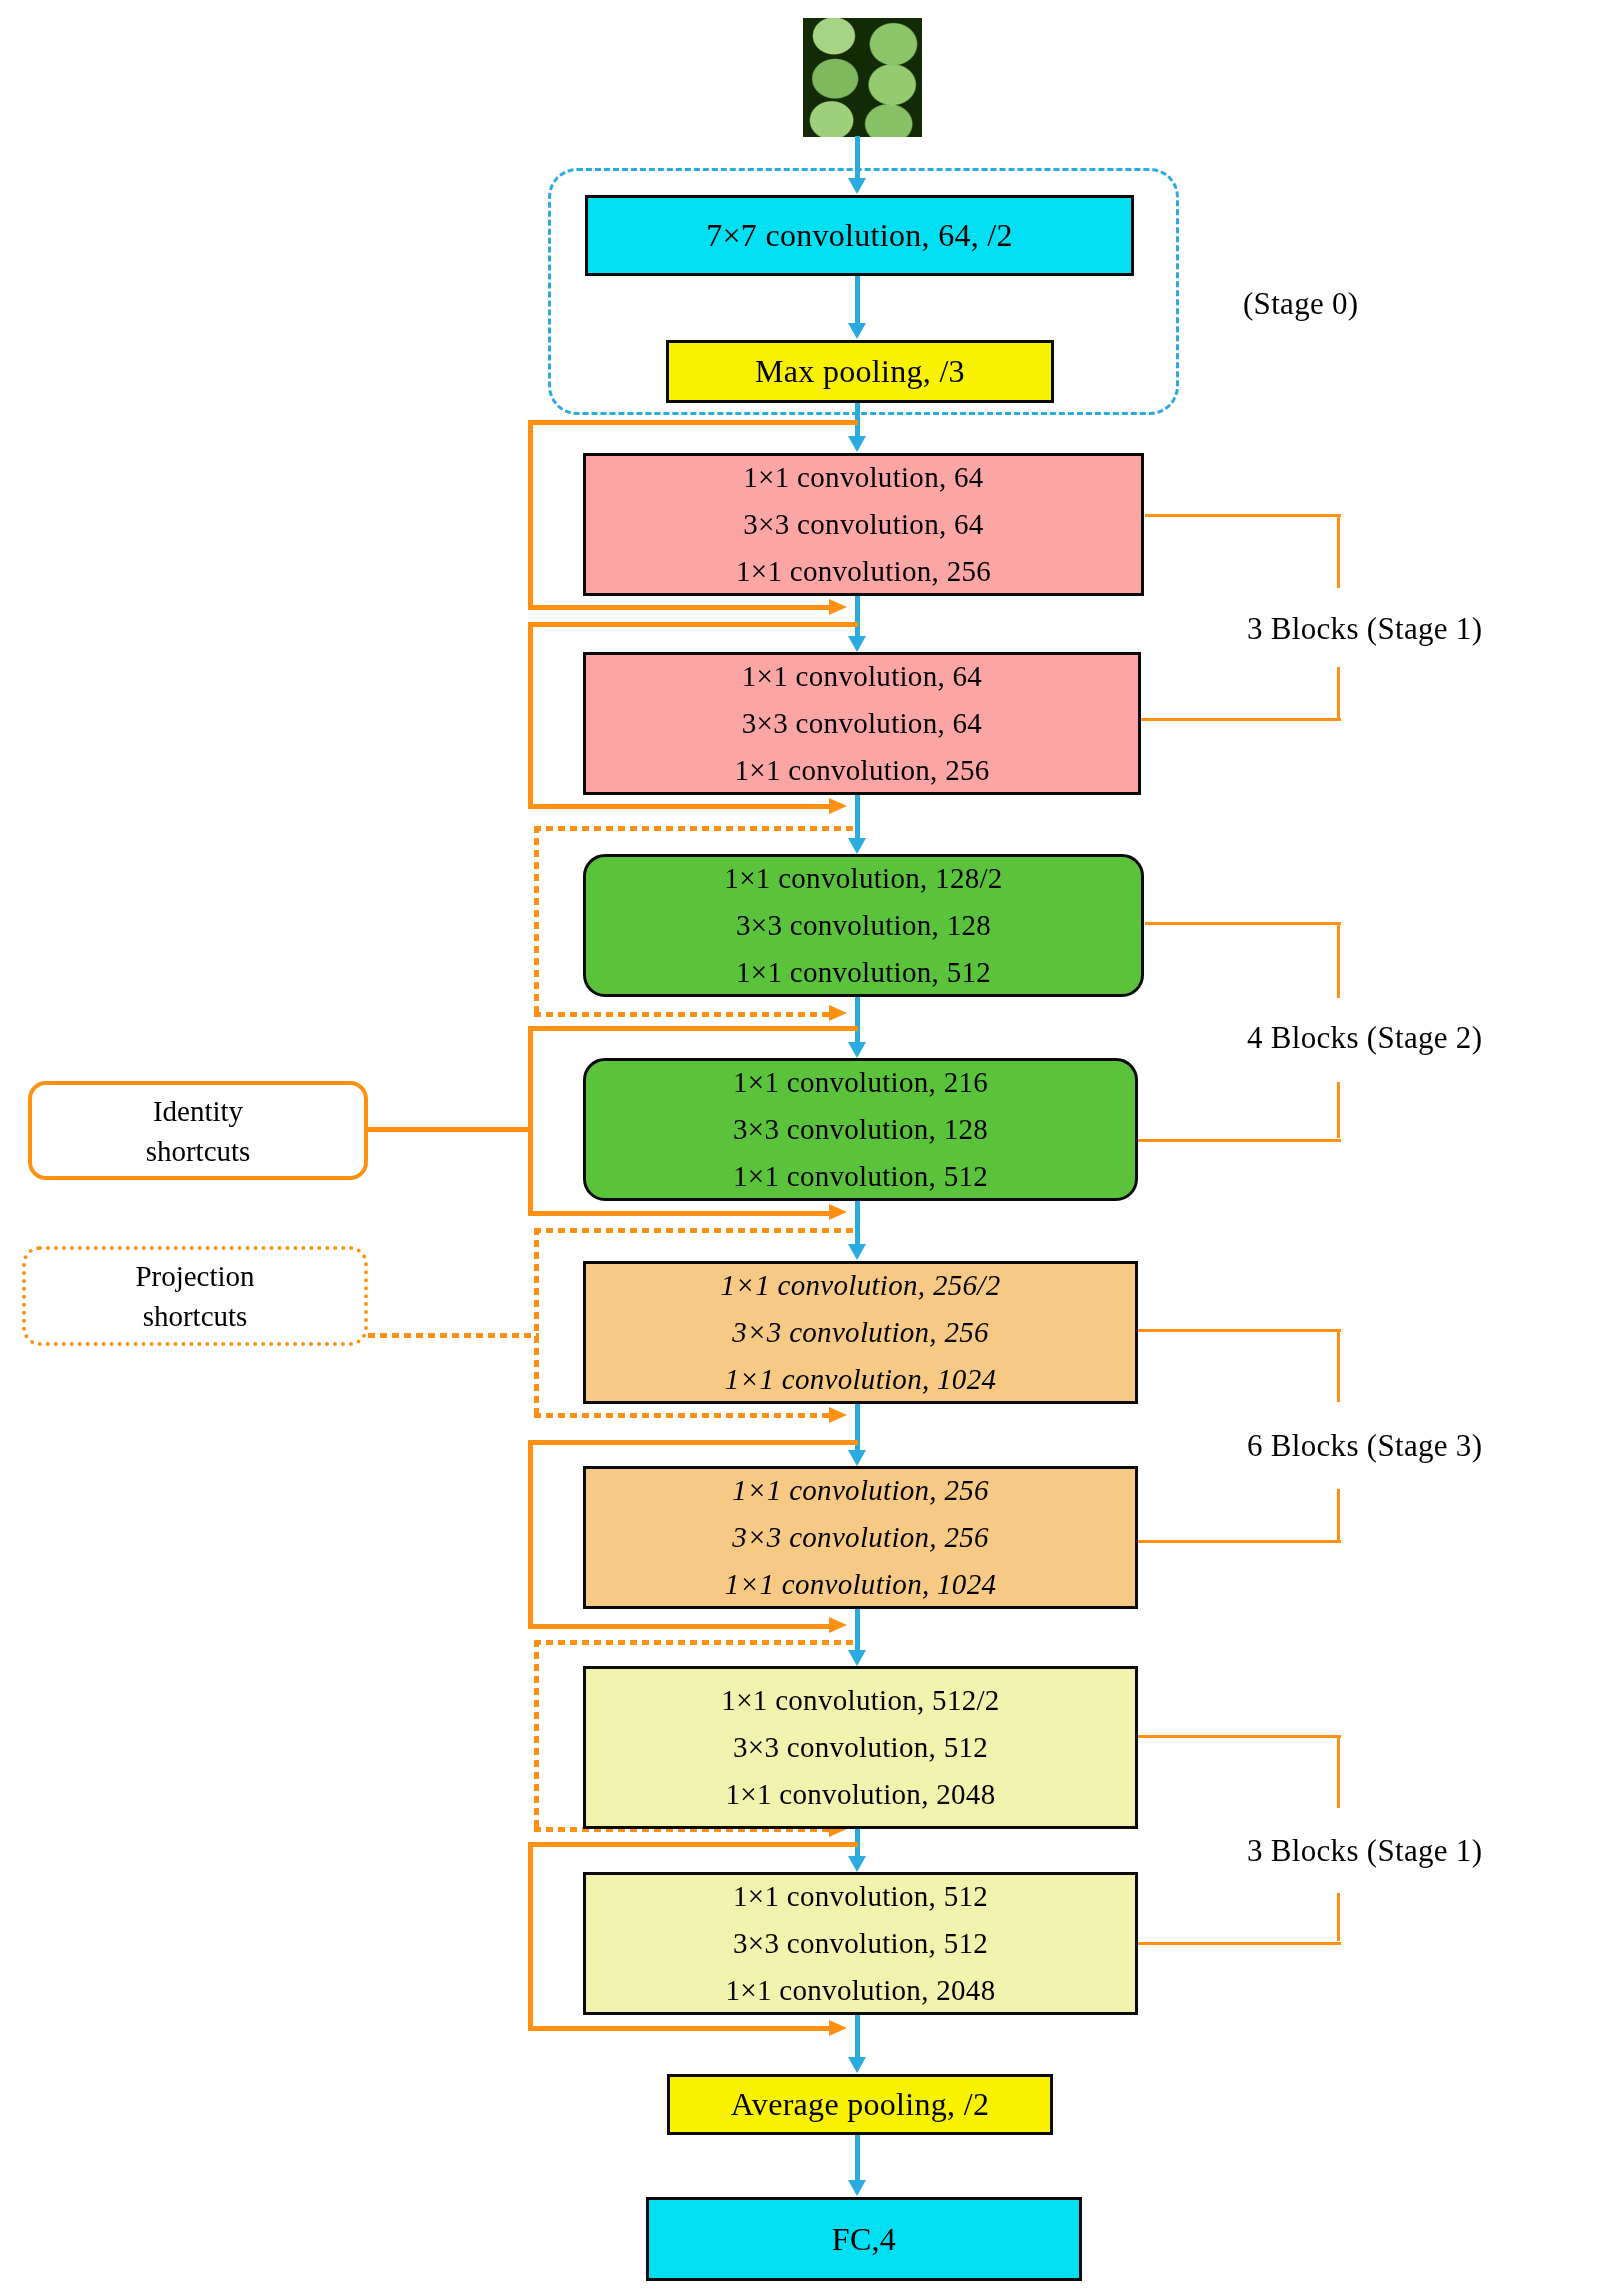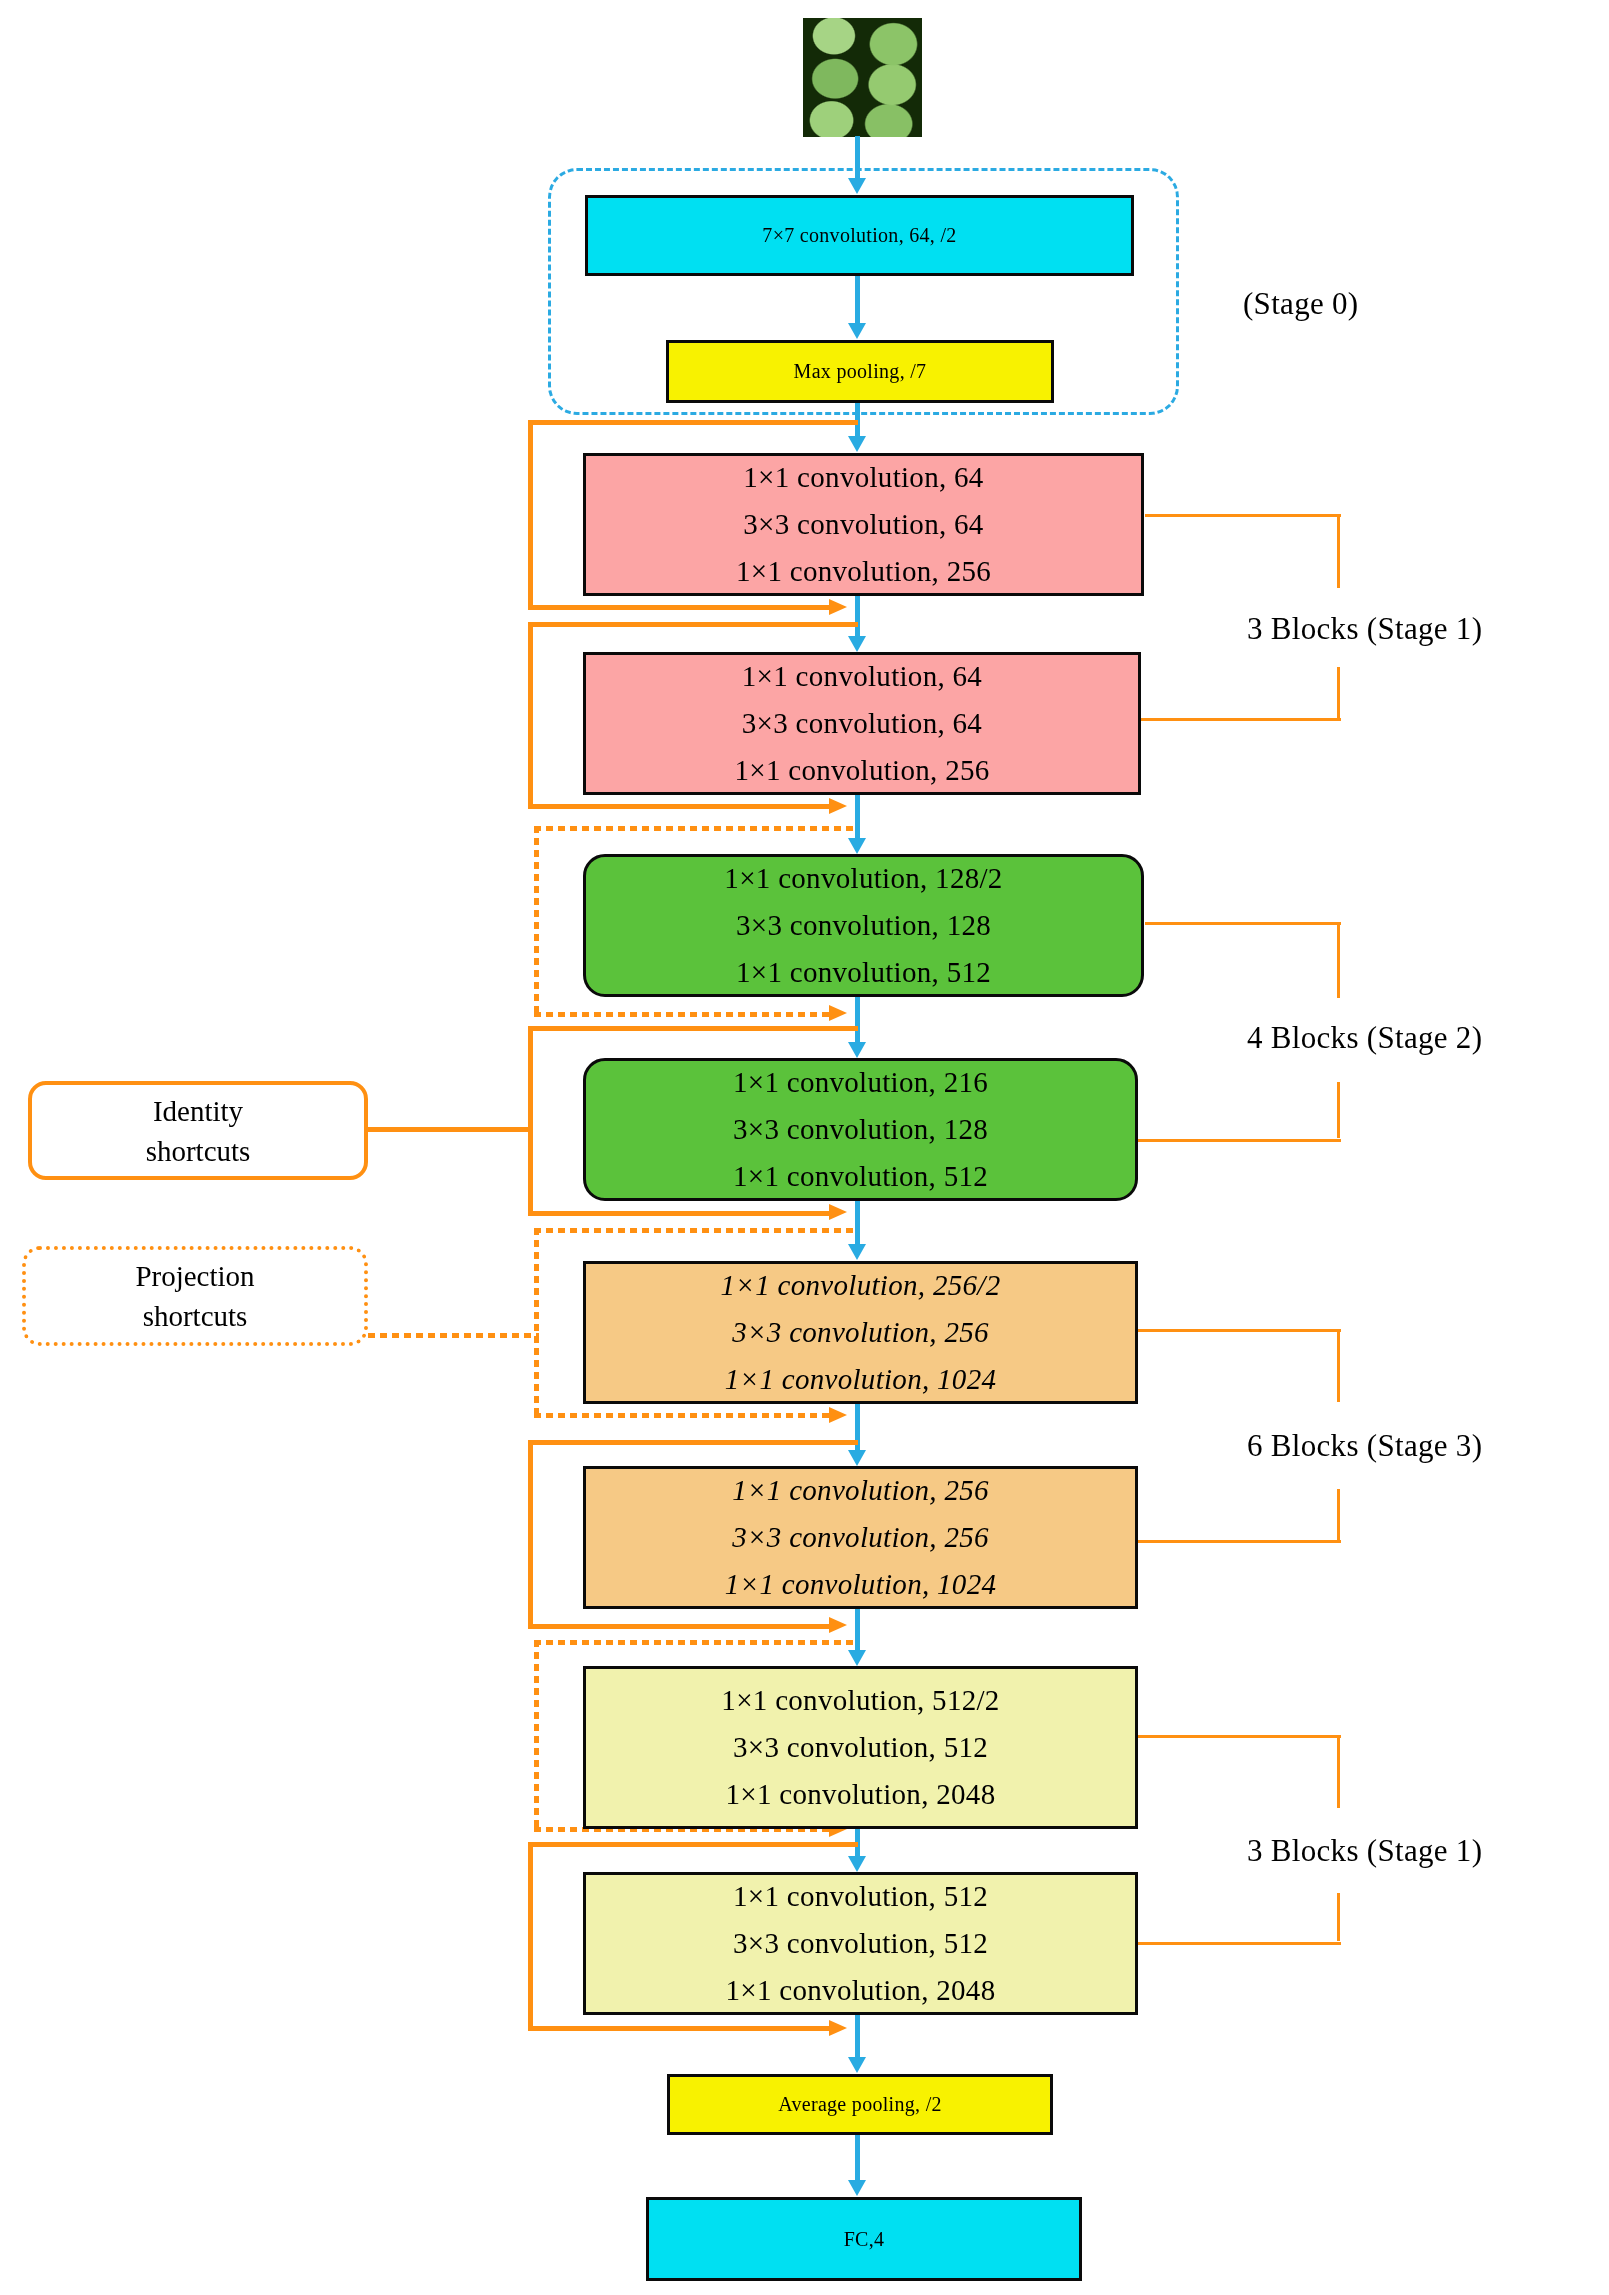--- a/index.html
+++ b/index.html
@@ -4,21 +4,21 @@
 <style>
   html,body{margin:0;padding:0;background:#ffffff;}
   #canvas{position:relative;width:1610px;height:2295px;background:#ffffff;overflow:hidden;
           font-family:"Liberation Serif","DejaVu Serif",serif;color:#000;}
 
   
   .cbox{position:absolute;box-sizing:border-box;border:3.2px solid #0a0a0a;
         display:flex;flex-direction:column;align-items:center;justify-content:center;
         text-align:center;}
   .cbox .ln{font-size:29px;line-height:47px;white-space:nowrap;letter-spacing:0.3px;}
-  .oneline{font-size:20px;letter-spacing:0.3px;}
+  .oneline{font-size:32px;letter-spacing:0.3px;}
 
   .fill-cyan{background:#00e0f2;}
   .fill-yellow{background:#f8f200;}
   .fill-s1{background:#fca5a5;}
   .fill-s2{background:#5bc23b;border-radius:22px;}
   .fill-s3{background:#f6c985;font-style:italic;}
   .fill-s4{background:#f1f2ad;}
 
   
   .stage0-outline{position:absolute;left:548px;top:168px;width:631px;height:247px;
@@ -161,21 +161,21 @@
   <div class="br-h" style="left:1138px;top:1942px;width:203px"></div>
 
   <div class="sol-h" style="left:368px;top:1127px;width:164px"></div>
   <div class="dot-h" style="left:368px;top:1333px;width:171px"></div>
 
   <div class="cbox fill-cyan oneline" style="left:585px;top:195px;width:549px;height:81px">
     <span>7×7 convolution, 64, /2</span>
   </div>
 
   <div class="cbox fill-yellow oneline" style="left:666px;top:340px;width:388px;height:63px">
-    <span>Max pooling, /7</span>
+    <span>Max pooling, /3</span>
   </div>
 
   <div class="slabel" style="left:1243px;top:286px">(Stage 0)</div>
 
   <div class="cbox fill-s1" style="left:583px;top:453px;width:561px;height:143px">
     <span class="ln">1×1 convolution, 64</span>
     <span class="ln">3×3 convolution, 64</span>
     <span class="ln">1×1 convolution, 256</span>
   </div>
   <div class="cbox fill-s1" style="left:583px;top:652px;width:558px;height:143px">

